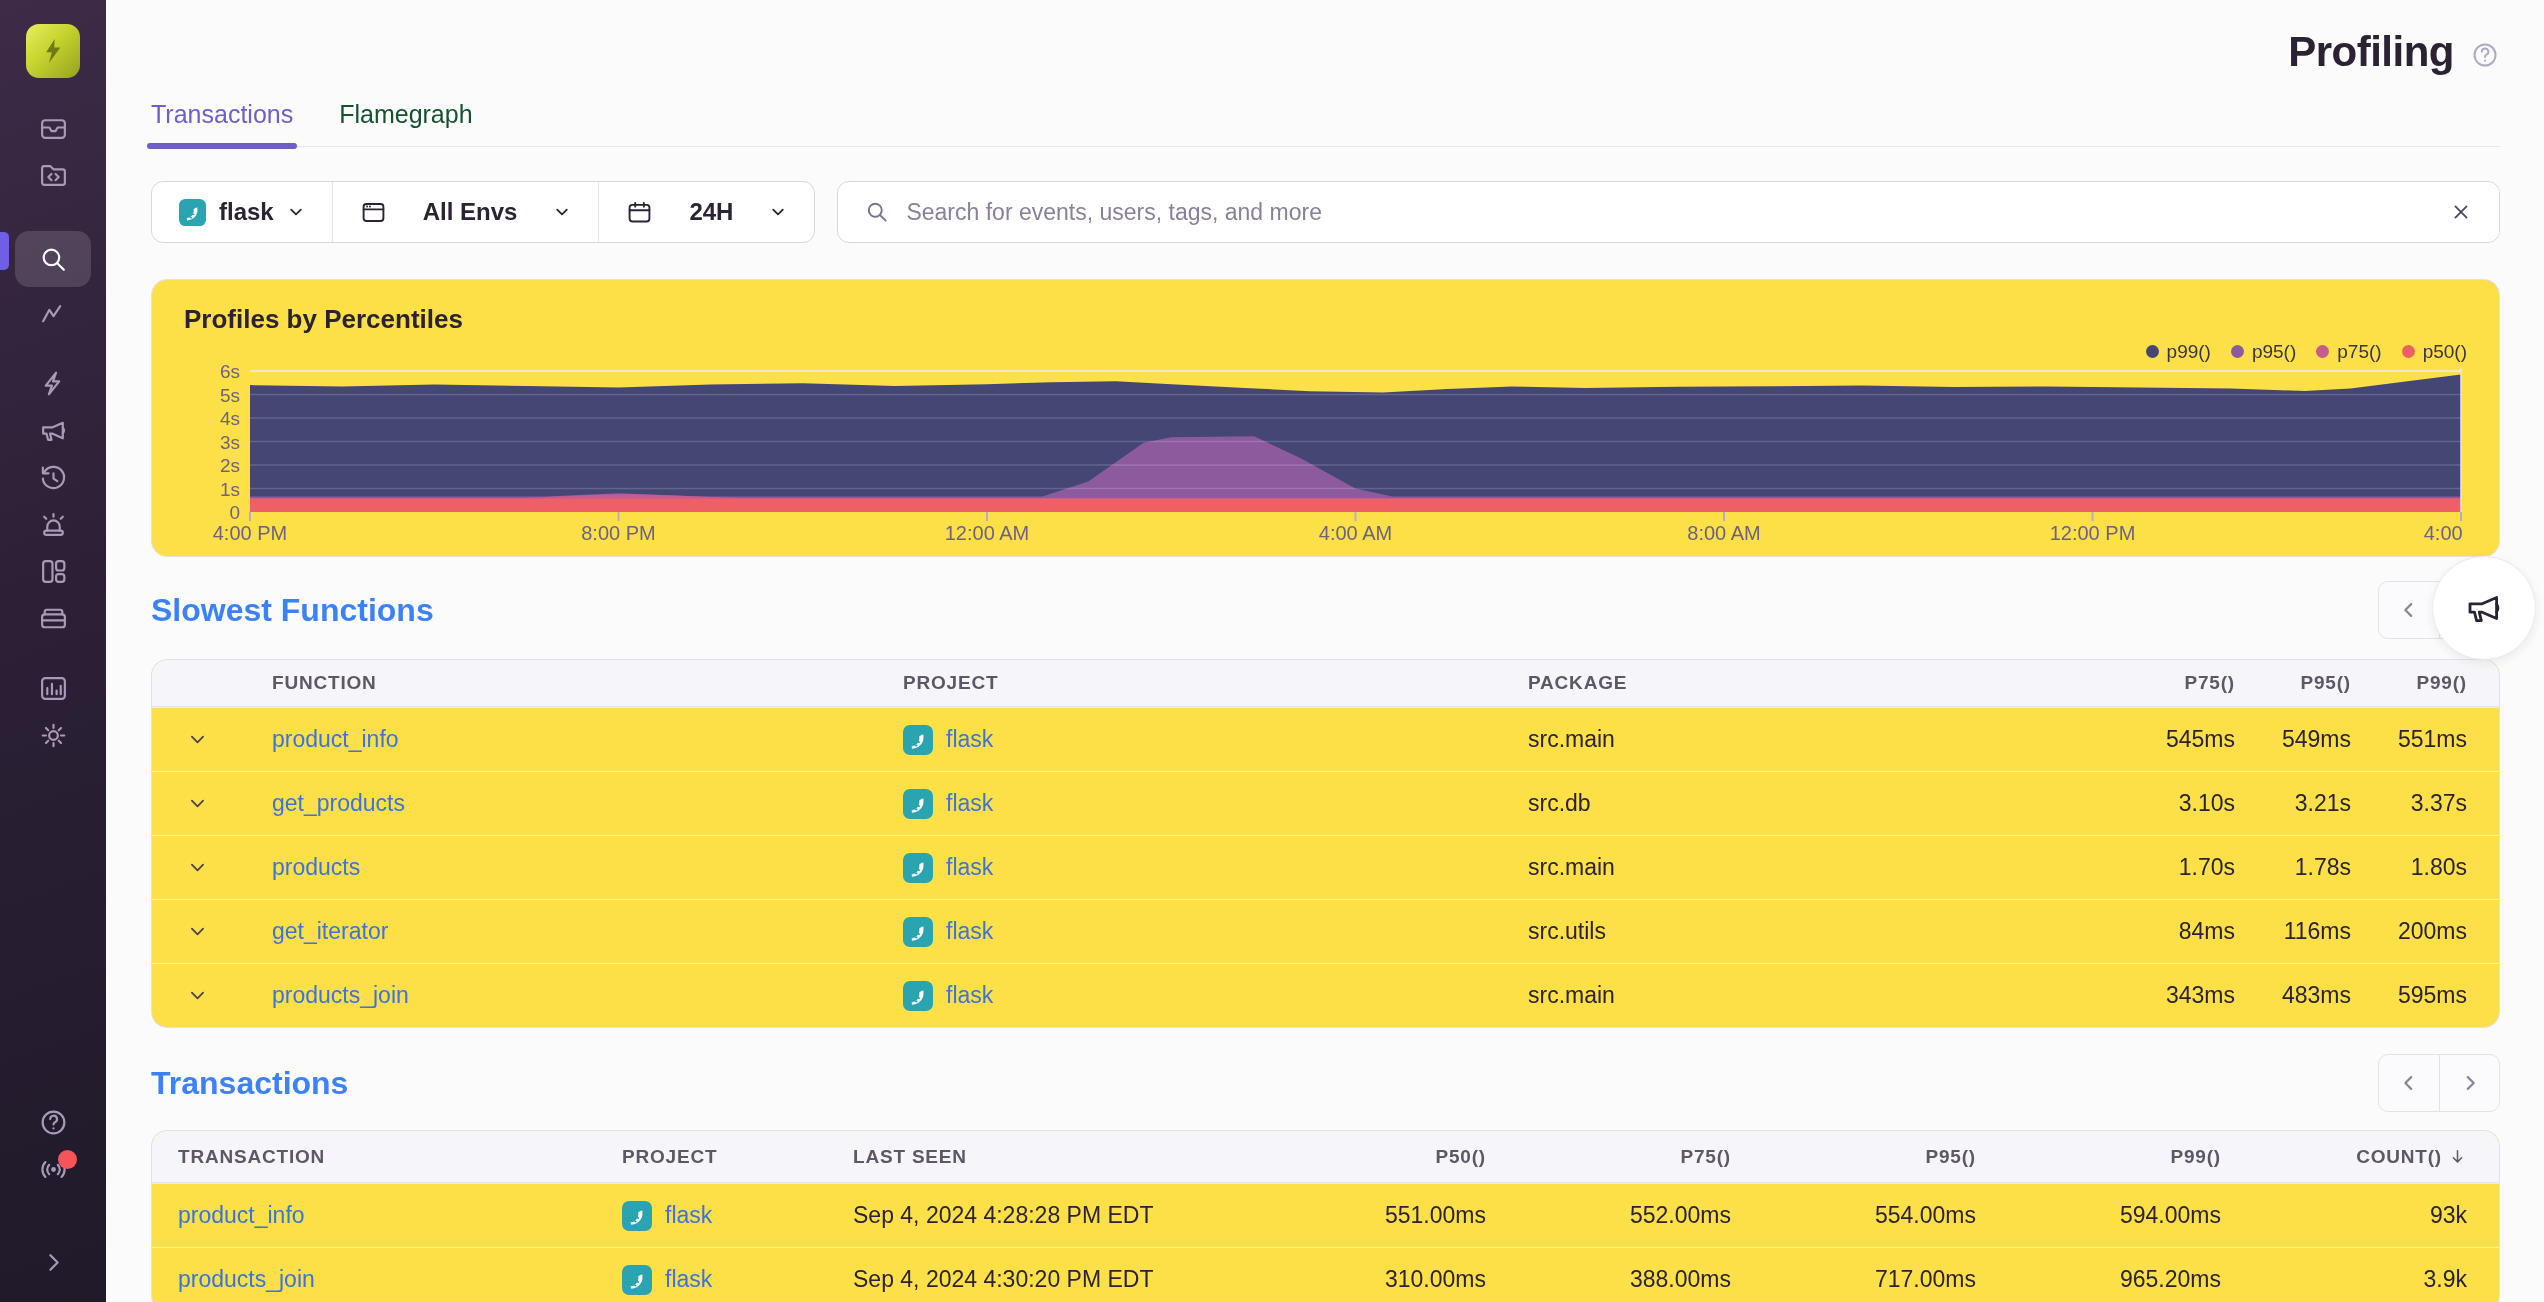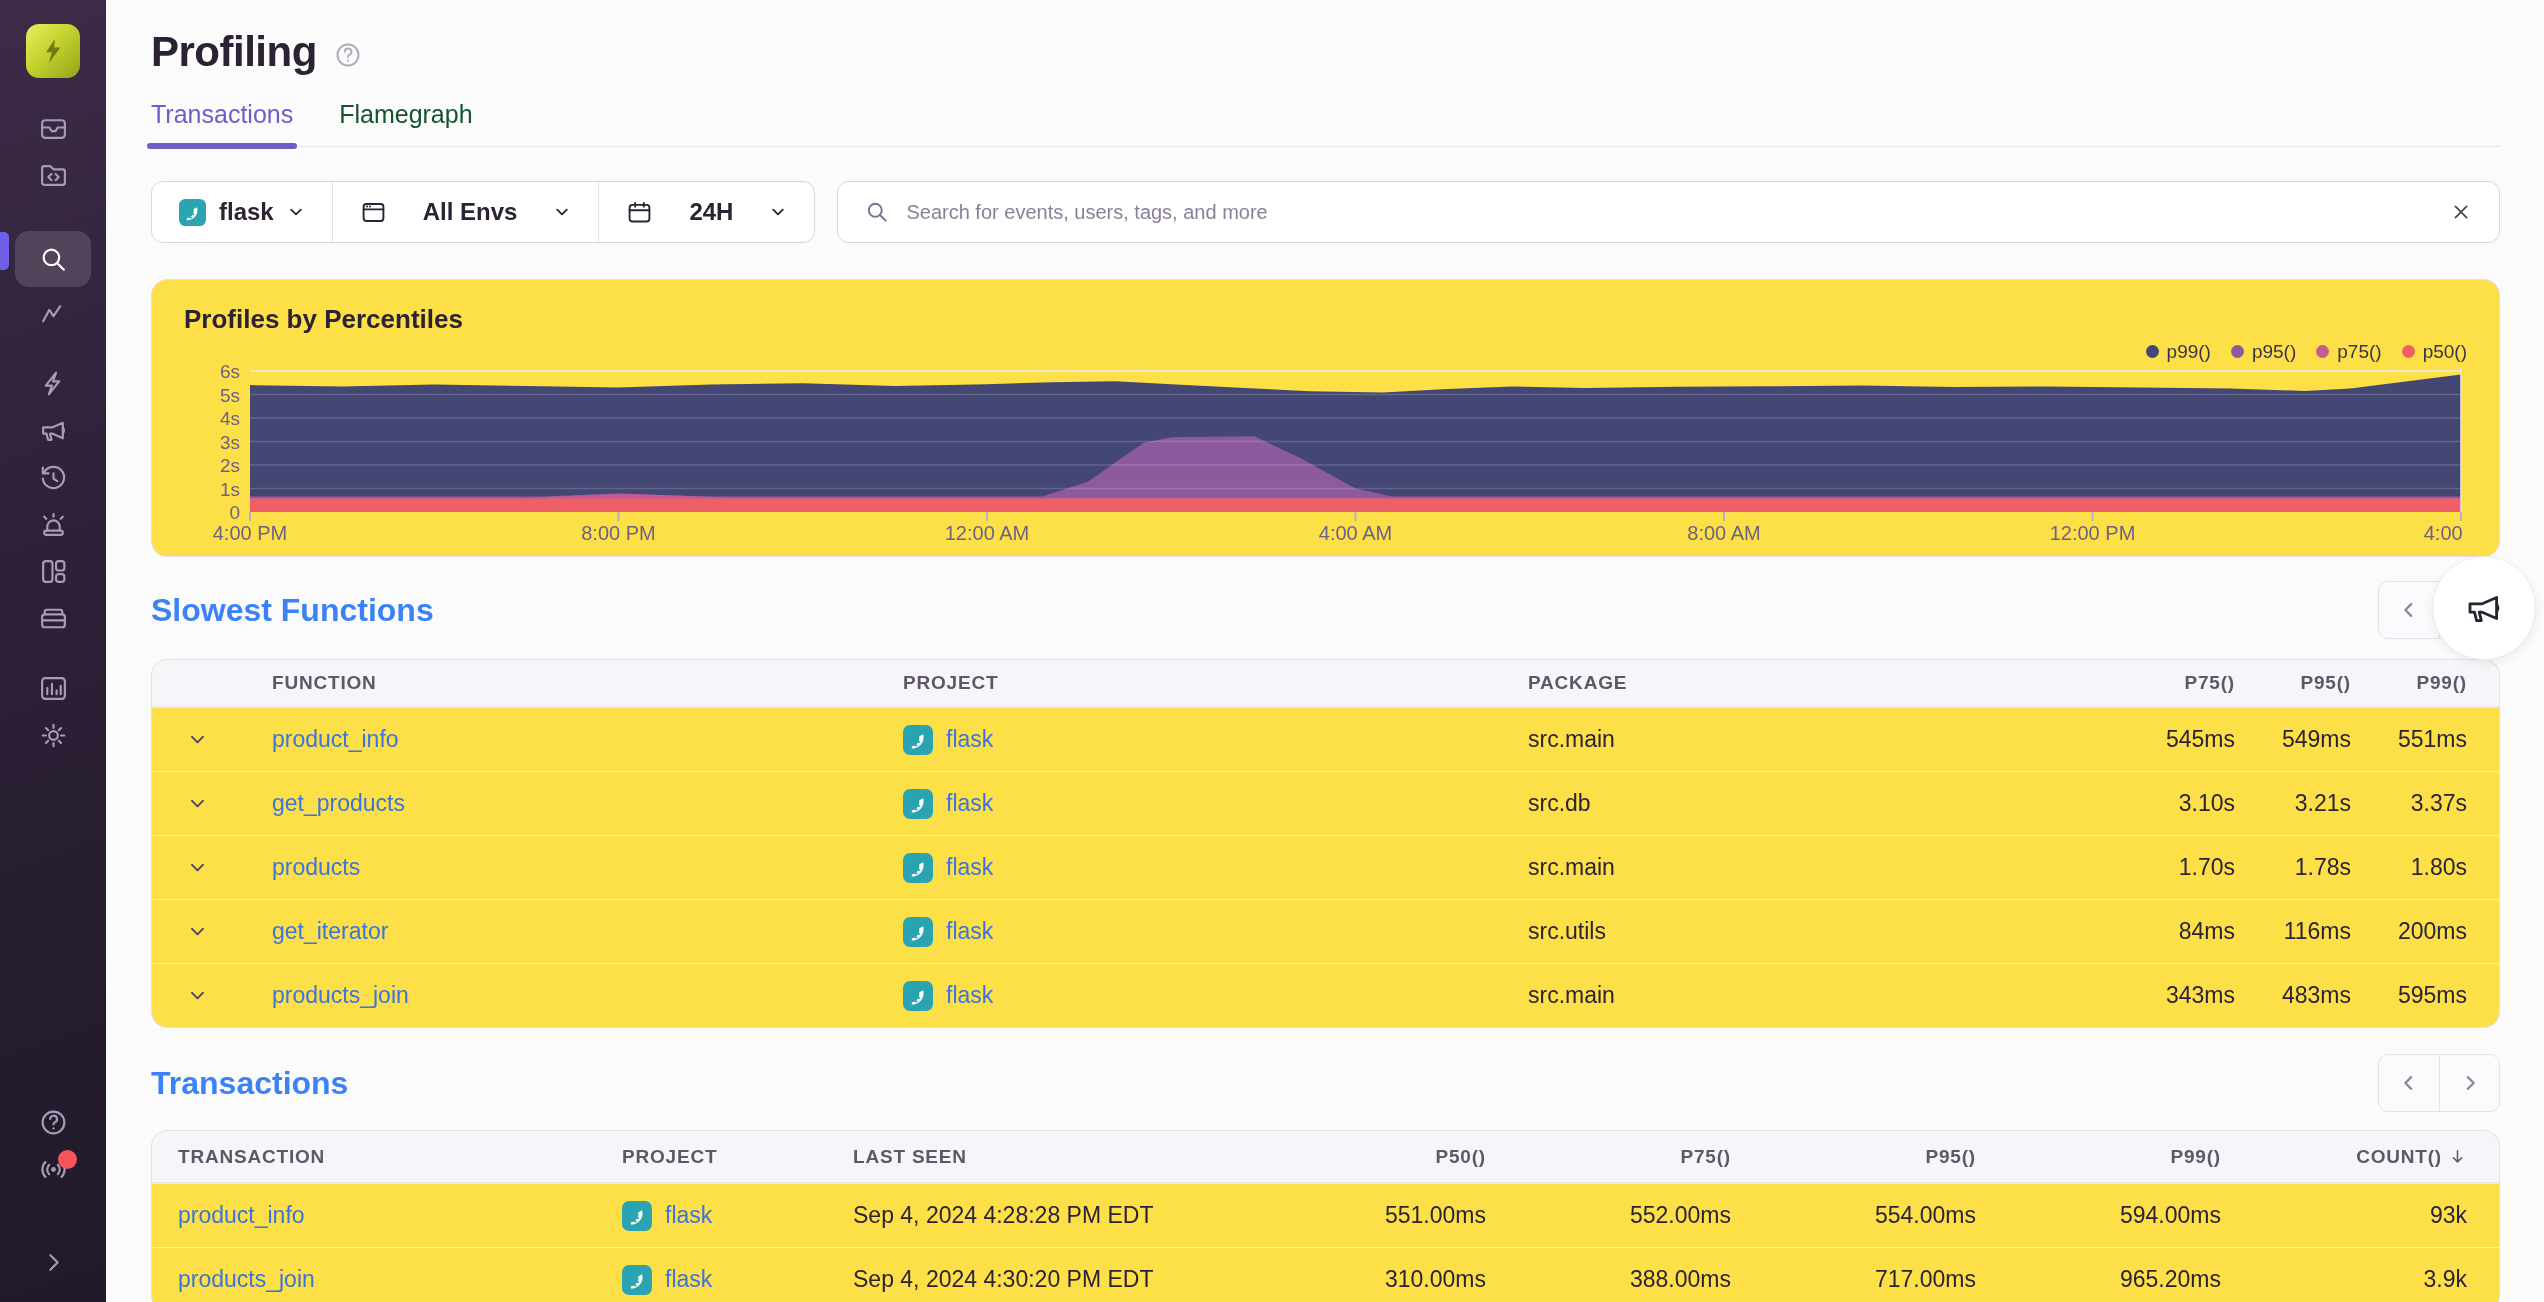--- a/index.html
+++ b/index.html
@@ -34,21 +34,21 @@
     border-radius:0 5px 5px 0; background:#6e5fe6;
   }
   .nav-spacer { flex:1; }
   .nav-badge-wrap { position:relative; }
   .nav-dot {
     position:absolute; top:4px; right:14px; width:19px; height:19px; border-radius:50%;
     background:#f55459;
   }
   
   .main { flex:1; padding:0 44px 0 45px; display:flex; flex-direction:column; overflow:hidden; }
-  .header-row { margin-top:28px; display:flex; align-items:center; justify-content:flex-start; }
+  .header-row { margin-top:28px; display:flex; align-items:center; justify-content:flex-end; }
   .title-wrap { display:flex; align-items:center; gap:16px; }
   h1 { font-size:42px; font-weight:700; letter-spacing:-0.5px; color:#2b2233; }
   .help-icon { width:30px; height:30px; color:#b3abbf; margin-top:6px; }
   .help-icon svg { width:30px; height:30px; }
   .feedback-btn {
     display:flex; align-items:center; gap:14px; height:54px; padding:0 24px;
     border:1.5px solid #d6d1dc; border-radius:10px; background:#fdfdfe;
     font-size:24px; font-weight:700; color:#2b2233; cursor:pointer;
     box-shadow:0 1px 2px rgba(43,34,51,0.04);
     font-family:"Liberation Sans", sans-serif;
@@ -75,21 +75,21 @@
   }
   .filter-btn + .filter-btn { border-left:1.5px solid #e6e3ea;gap:36px; }
   .filter-btn svg.lead { width:27px; height:27px; }
   .filter-btn svg.chev { width:18px; height:18px; color:#2b2233; }
   .search-box {
     flex:1; display:flex; align-items:center; gap:16px; padding:0 26px;
     background:#fff; border:1.5px solid #d9d5e0; border-radius:12px;
   }
   .search-box svg.mag { width:26px; height:26px; color:#7c7090; flex-shrink:0; }
   .search-box input {
-    flex:1; border:none; outline:none; font-size:20px; color:#2b2233; background:transparent;
+    flex:1; border:none; outline:none; font-size:23px; color:#2b2233; background:transparent;
     font-family:"Liberation Sans", sans-serif;
   }
   .search-box input::placeholder { color:#8a7f99; }
   .clear-btn { width:24px; height:24px; color:#4d4457; cursor:pointer; flex-shrink:0; }
   .clear-btn svg { width:24px; height:24px; }
   
   .panel {
     background:#fde047; border:1.5px solid #e3e0e8; border-radius:16px;
   }
   .chart-panel { margin-top:36px; padding:24px 32px 10px; flex-shrink:0; }

